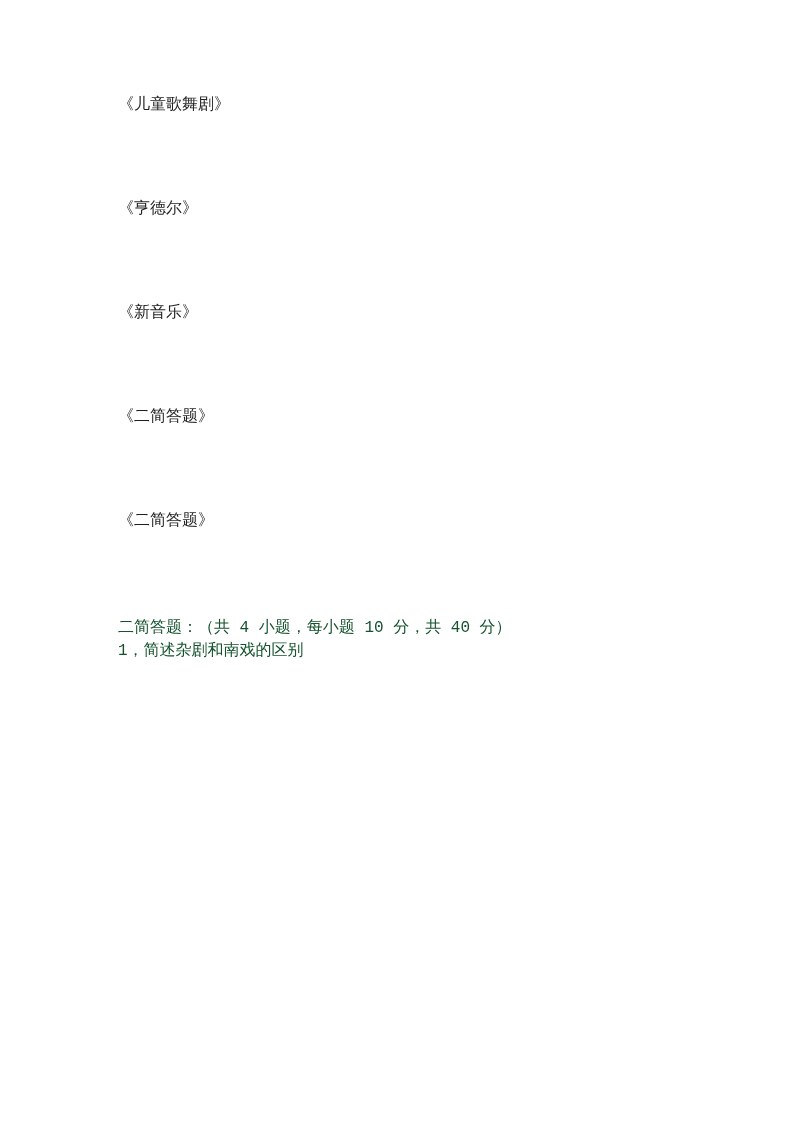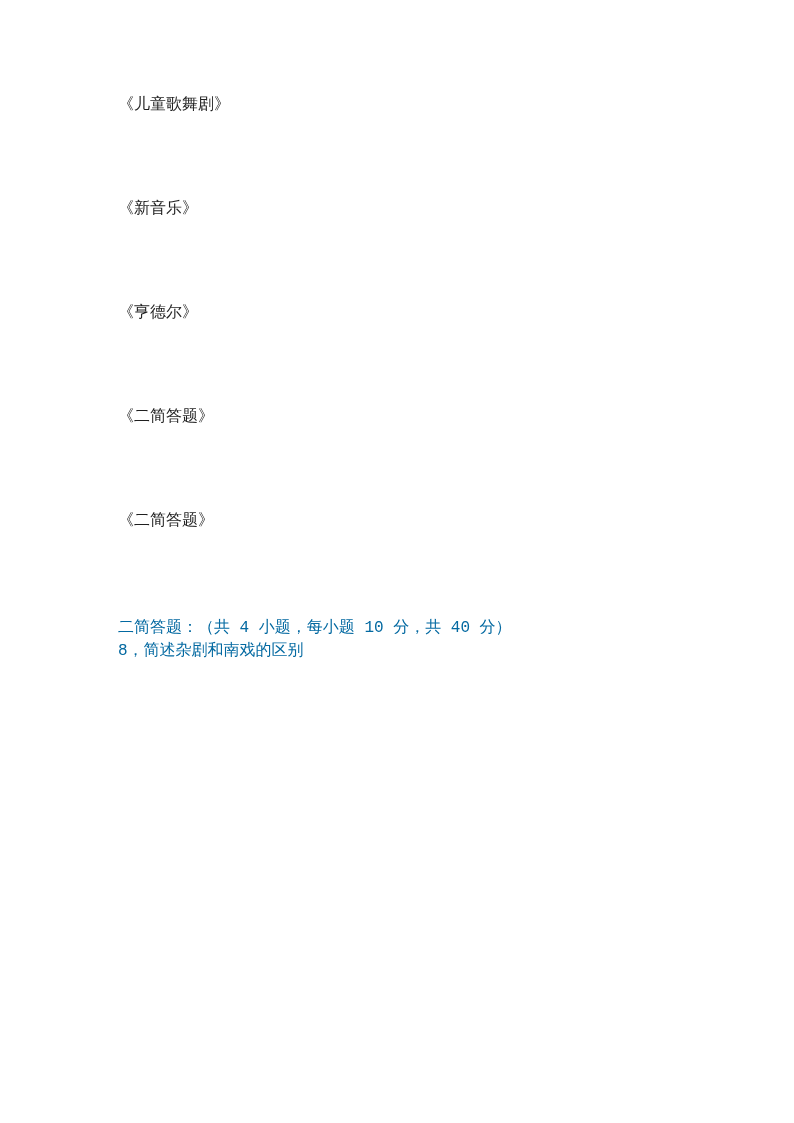--- a/index.html
+++ b/index.html
@@ -25,38 +25,38 @@
   .term-item {
     height: 104px;            
     font-size: 16px;
     line-height: 17px;
     white-space: nowrap;
     color: #1f1f1f;
   }
   .section {
     font-size: 16px;
     line-height: 23px;
-    color: #0369a1;
+    color: #14532d;
   }
   .section-heading,
   .question-item {
     white-space: nowrap;
   }
 </style>
 </head>
 <body>
 
 <div class="page">
   <div class="doc">
 
     <div class="term-item">《儿童歌舞剧》</div>
+    <div class="term-item">《亨德尔》</div>
     <div class="term-item">《新音乐》</div>
-    <div class="term-item">《亨德尔》</div>
     <div class="term-item">《二简答题》</div>
     <div class="term-item">《二简答题》</div>
 
     <div class="section">
       <div class="section-heading">二简答题：（共 4 小题，每小题 10 分，共 40 分）</div>
-      <div class="question-item">8，简述杂剧和南戏的区别</div>
+      <div class="question-item">1，简述杂剧和南戏的区别</div>
     </div>
 
   </div>
 </div>
 
 </body></html>

